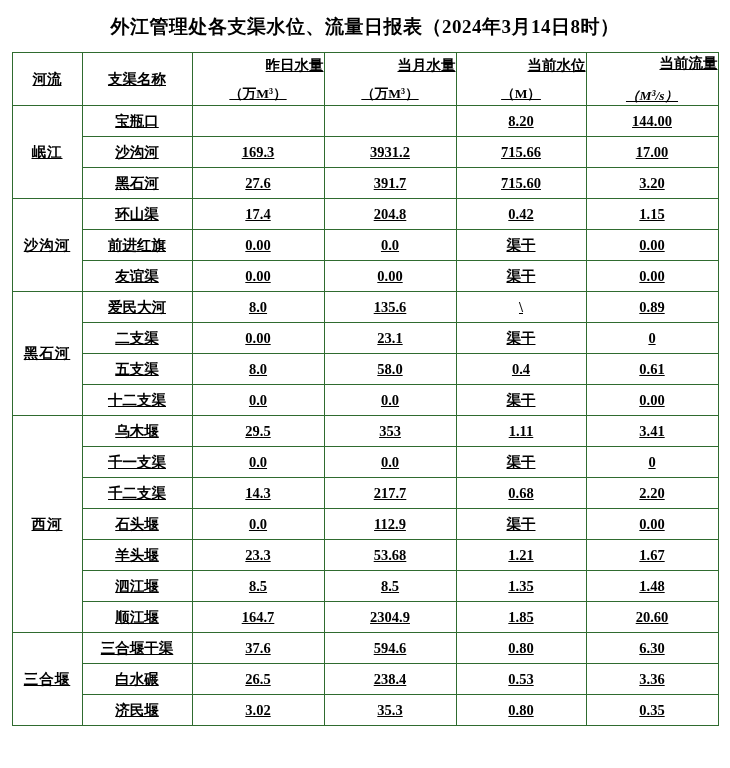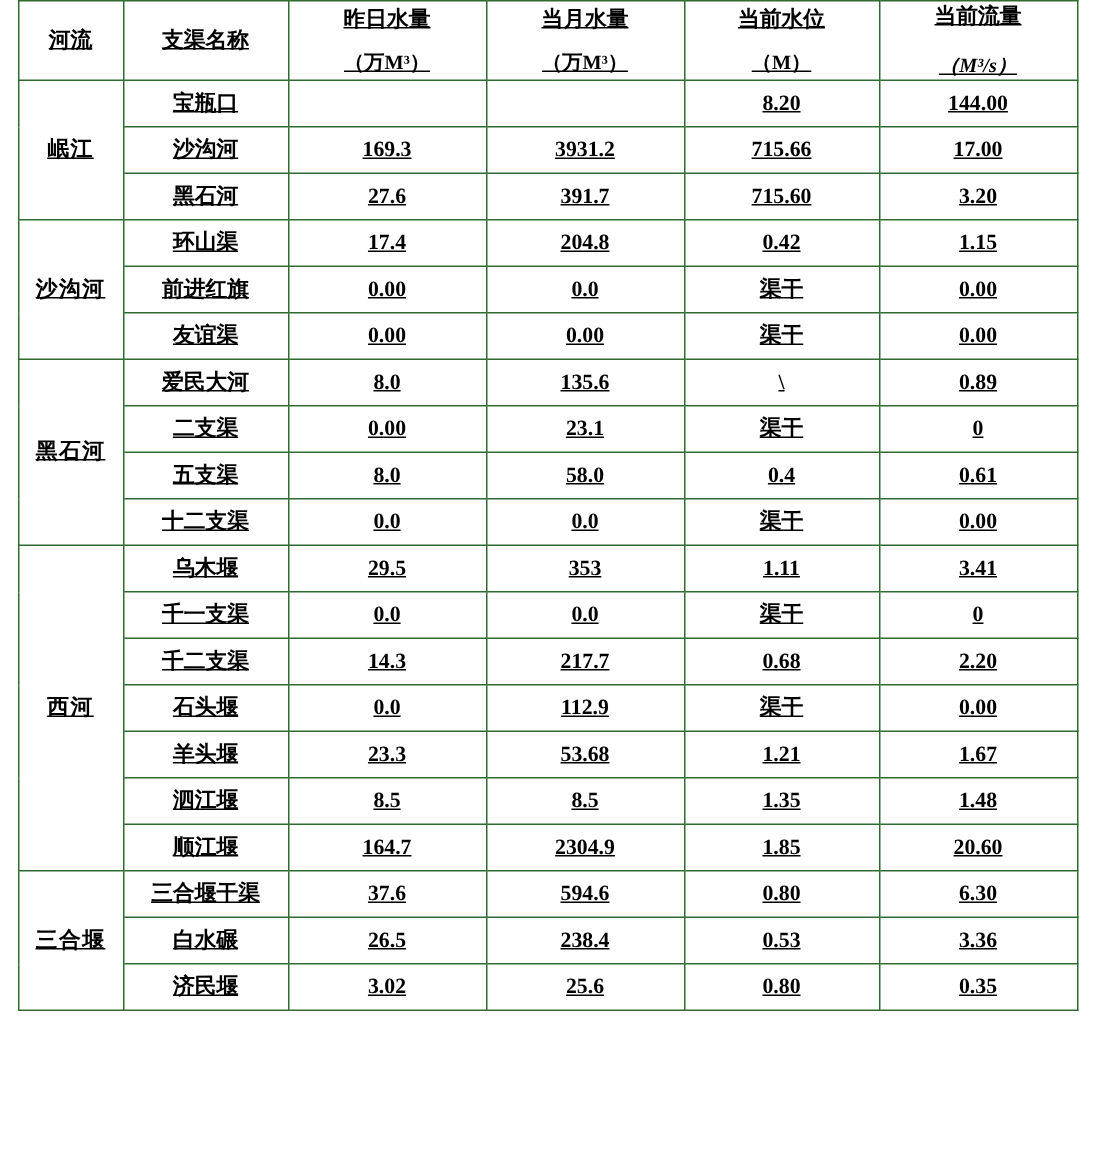--- a/index.html
+++ b/index.html
@@ -47,21 +47,21 @@
     line-height: 1.15;
     font-family: "Liberation Serif", "DejaVu Serif", serif;
   }
   table.report thead td {
     height: 52px;
     font-size: 14.5px;
   }
   .hdr-2line span {
     display: block;
   }
-  .hdr-2line .l1 { margin-bottom: 12px; }
+  .hdr-2line .l1 { margin-bottom: 12px; text-align: right; }
   .hdr-2line .l2 { font-size: 13.5px; }
   td.river {
     font-size: 15px;
     letter-spacing: 1px;
   }
   td.canal {
     font-size: 15px;
   }
   td.num {
     font-size: 14.5px;
@@ -76,20 +76,21 @@
   .italic-u {
     font-style: italic;
     margin-top: 16px;
   }
 </style>
 </head>
 <body>
 
 <div class="page">
 
+  <div class="title">外江管理处各支渠水位、流量日报表（2024年3月14日8时）</div>
 
   <table class="report">
     <colgroup>
       <col class="c-river">
       <col class="c-canal">
       <col class="c-yday">
       <col class="c-month">
       <col class="c-level">
       <col class="c-flow">
     </colgroup>
@@ -254,20 +255,20 @@
         <tr>
           <td class="canal">白水碾</td>
           <td class="num">26.5</td>
           <td class="num">238.4</td>
           <td class="num">0.53</td>
           <td class="num">3.36</td>
         </tr>
         <tr>
           <td class="canal">济民堰</td>
           <td class="num">3.02</td>
-          <td class="num">25.6</td>
+          <td class="num">35.3</td>
           <td class="num">0.80</td>
           <td class="num">0.35</td>
         </tr>
       </tbody>
   </table>
 
 </div>
 
 </body></html>

